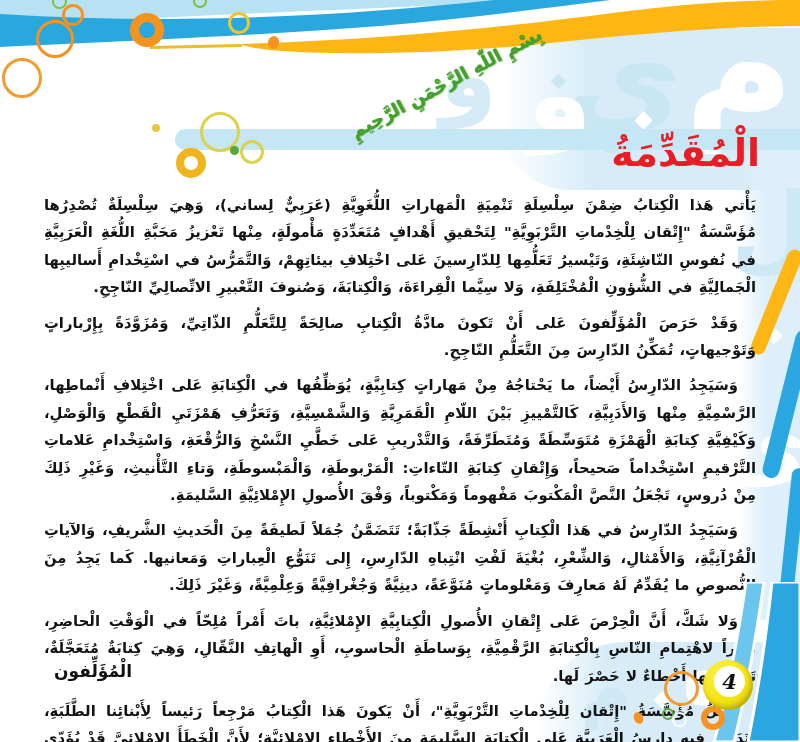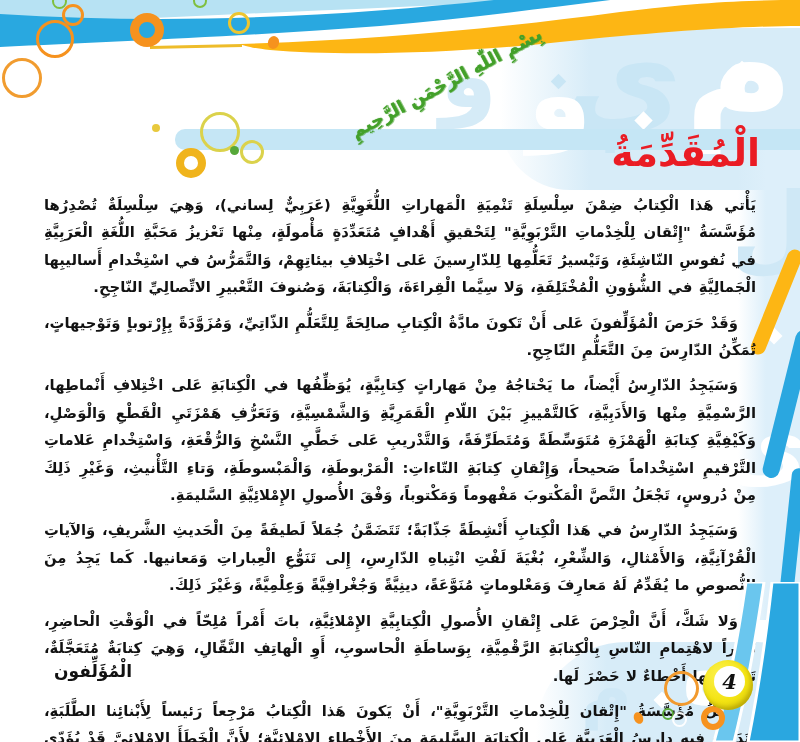--- a/index.html
+++ b/index.html
@@ -119,21 +119,21 @@
   <div class="dot" style="left:230px;top:146px;width:9px;height:9px;background:#56a839;"></div>
   <div class="dot" style="left:152px;top:124px;width:8px;height:8px;background:#e8c93d;"></div>
 
   <div class="bismillah">بِسْمِ اللّٰهِ الرَّحْمَنِ الرَّحِيمِ</div>
 
   <h1 class="page-title">الْمُقَدِّمَةُ</h1>
 
 
   <div class="body-text">
     <p>يَأْتي هَذا الْكِتابُ ضِمْنَ سِلْسِلَةِ تَنْمِيَةِ الْمَهاراتِ اللُّغَوِيَّةِ (عَرَبِيٌّ لِساني)، وَهِيَ سِلْسِلَةٌ تُصْدِرُها مُؤَسَّسَةُ "إِتْقان لِلْخِدْماتِ التَّرْبَوِيَّةِ" لِتَحْقيقِ أَهْدافٍ مُتَعَدِّدَةٍ مَأْمولَةٍ، مِنْها تَعْزيزُ مَحَبَّةِ اللُّغَةِ الْعَرَبِيَّةِ في نُفوسِ النّاشِئَةِ، وَتَيْسيرُ تَعَلُّمِها لِلدّارِسينَ عَلى اخْتِلافِ بيئاتِهِمْ، وَالتَّمَرُّسُ في اسْتِخْدامِ أَساليبِها الْجَمالِيَّةِ في الشُّؤونِ الْمُخْتَلِفَةِ، وَلا سِيَّما الْقِراءَةَ، وَالْكِتابَةَ، وَصُنوفَ التَّعْبيرِ الاتِّصالِيِّ النّاجِحِ.</p>
-    <p class="indent">وَقَدْ حَرَصَ الْمُؤَلِّفونَ عَلى أَنْ تَكونَ مادَّةُ الْكِتابِ صالِحَةً لِلتَّعَلُّمِ الذّاتِيِّ، وَمُزَوَّدَةً بِإِرْتوباٍ وَتَوْجيهاتٍ، تُمَكِّنُ الدّارِسَ مِنَ التَّعَلُّمِ النّاجِحِ.</p>
+    <p class="indent">وَقَدْ حَرَصَ الْمُؤَلِّفونَ عَلى أَنْ تَكونَ مادَّةُ الْكِتابِ صالِحَةً لِلتَّعَلُّمِ الذّاتِيِّ، وَمُزَوَّدَةً بِإِرْباراتٍ وَتَوْجيهاتٍ، تُمَكِّنُ الدّارِسَ مِنَ التَّعَلُّمِ النّاجِحِ.</p>
     <p class="indent">وَسَيَجِدُ الدّارِسُ أَيْضاً، ما يَحْتاجُهُ مِنْ مَهاراتٍ كِتابِيَّةٍ، يُوَظِّفُها في الْكِتابَةِ عَلى اخْتِلافِ أَنْماطِها، الرَّسْمِيَّةِ مِنْها وَالأَدَبِيَّةِ، كَالتَّمْييزِ بَيْنَ اللّامِ الْقَمَرِيَّةِ وَالشَّمْسِيَّةِ، وَتَعَرُّفِ هَمْزَتَيِ الْقَطْعِ وَالْوَصْلِ، وَكَيْفِيَّةِ كِتابَةِ الْهَمْزَةِ مُتَوَسِّطَةً وَمُتَطَرِّفَةً، وَالتَّدْريبِ عَلى خَطَّيِ النَّسْخِ وَالرُّقْعَةِ، وَاسْتِخْدامِ عَلاماتِ التَّرْقيمِ اسْتِخْداماً صَحيحاً، وَإِتْقانِ كِتابَةِ التّاءاتِ: الْمَرْبوطَةِ، وَالْمَبْسوطَةِ، وَتاءِ التَّأْنيثِ، وَغَيْرِ ذَلِكَ مِنْ دُروسٍ، تَجْعَلُ النَّصَّ الْمَكْتوبَ مَفْهوماً وَمَكْتوباً، وَفْقَ الأُصولِ الإِمْلائِيَّةِ السَّليمَةِ.</p>
     <p class="indent">وَسَيَجِدُ الدّارِسُ في هَذا الْكِتابِ أَنْشِطَةً جَذّابَةً؛ تَتَضَمَّنُ جُمَلاً لَطيفَةً مِنَ الْحَديثِ الشَّريفِ، وَالآياتِ الْقُرْآنِيَّةِ، وَالأَمْثالِ، وَالشِّعْرِ، بُغْيَةَ لَفْتِ انْتِباهِ الدّارِسِ، إِلى تَنَوُّعِ الْعِباراتِ وَمَعانيها. كَما يَجِدُ مِنَ النُّصوصِ ما يُقَدِّمُ لَهُ مَعارِفَ وَمَعْلوماتٍ مُنَوَّعَةً، دينِيَّةً وَجُغْرافِيَّةً وَعِلْمِيَّةً، وَغَيْرَ ذَلِكَ.</p>
     <p class="indent">وَلا شَكَّ، أَنَّ الْحِرْصَ عَلى إِتْقانِ الأُصولِ الْكِتابِيَّةِ الإِمْلائِيَّةِ، باتَ أَمْراً مُلِحّاً في الْوَقْتِ الْحاضِرِ، نَظَراً لاهْتِمامِ النّاسِ بِالْكِتابَةِ الرَّقْمِيَّةِ، بِوَساطَةِ الْحاسوبِ، أَوِ الْهاتِفِ النَّقّالِ، وَهِيَ كِتابَةٌ مُتَعَجَّلَةٌ، تَقَعُ فيها أَخْطاءٌ لا حَصْرَ لَها.</p>
     <p class="indent">تَأْمُلُ مُؤَسَّسَةُ "إِتْقان لِلْخِدْماتِ التَّرْبَوِيَّةِ"، أَنْ يَكونَ هَذا الْكِتابُ مَرْجِعاً رَئيساً لِأَبْنائِنا الطَّلَبَةِ، يَتَدَرَّبُ فيهِ دارِسُ الْعَرَبِيَّةِ عَلى الْكِتابَةِ السَّليمَةِ مِنَ الأَخْطاءِ الإِمْلائِيَّةِ؛ لِأَنَّ الْخَطَأَ الإِمْلائِيَّ قَدْ يُؤَدّي إِلى الْتِباسِ الْمَعْنى.</p>
 
   </div>
 
   <div class="streak streak-yellow"></div>
   <div class="streak streak-blue1"></div>
   <div class="streak streak-blue2"></div>

